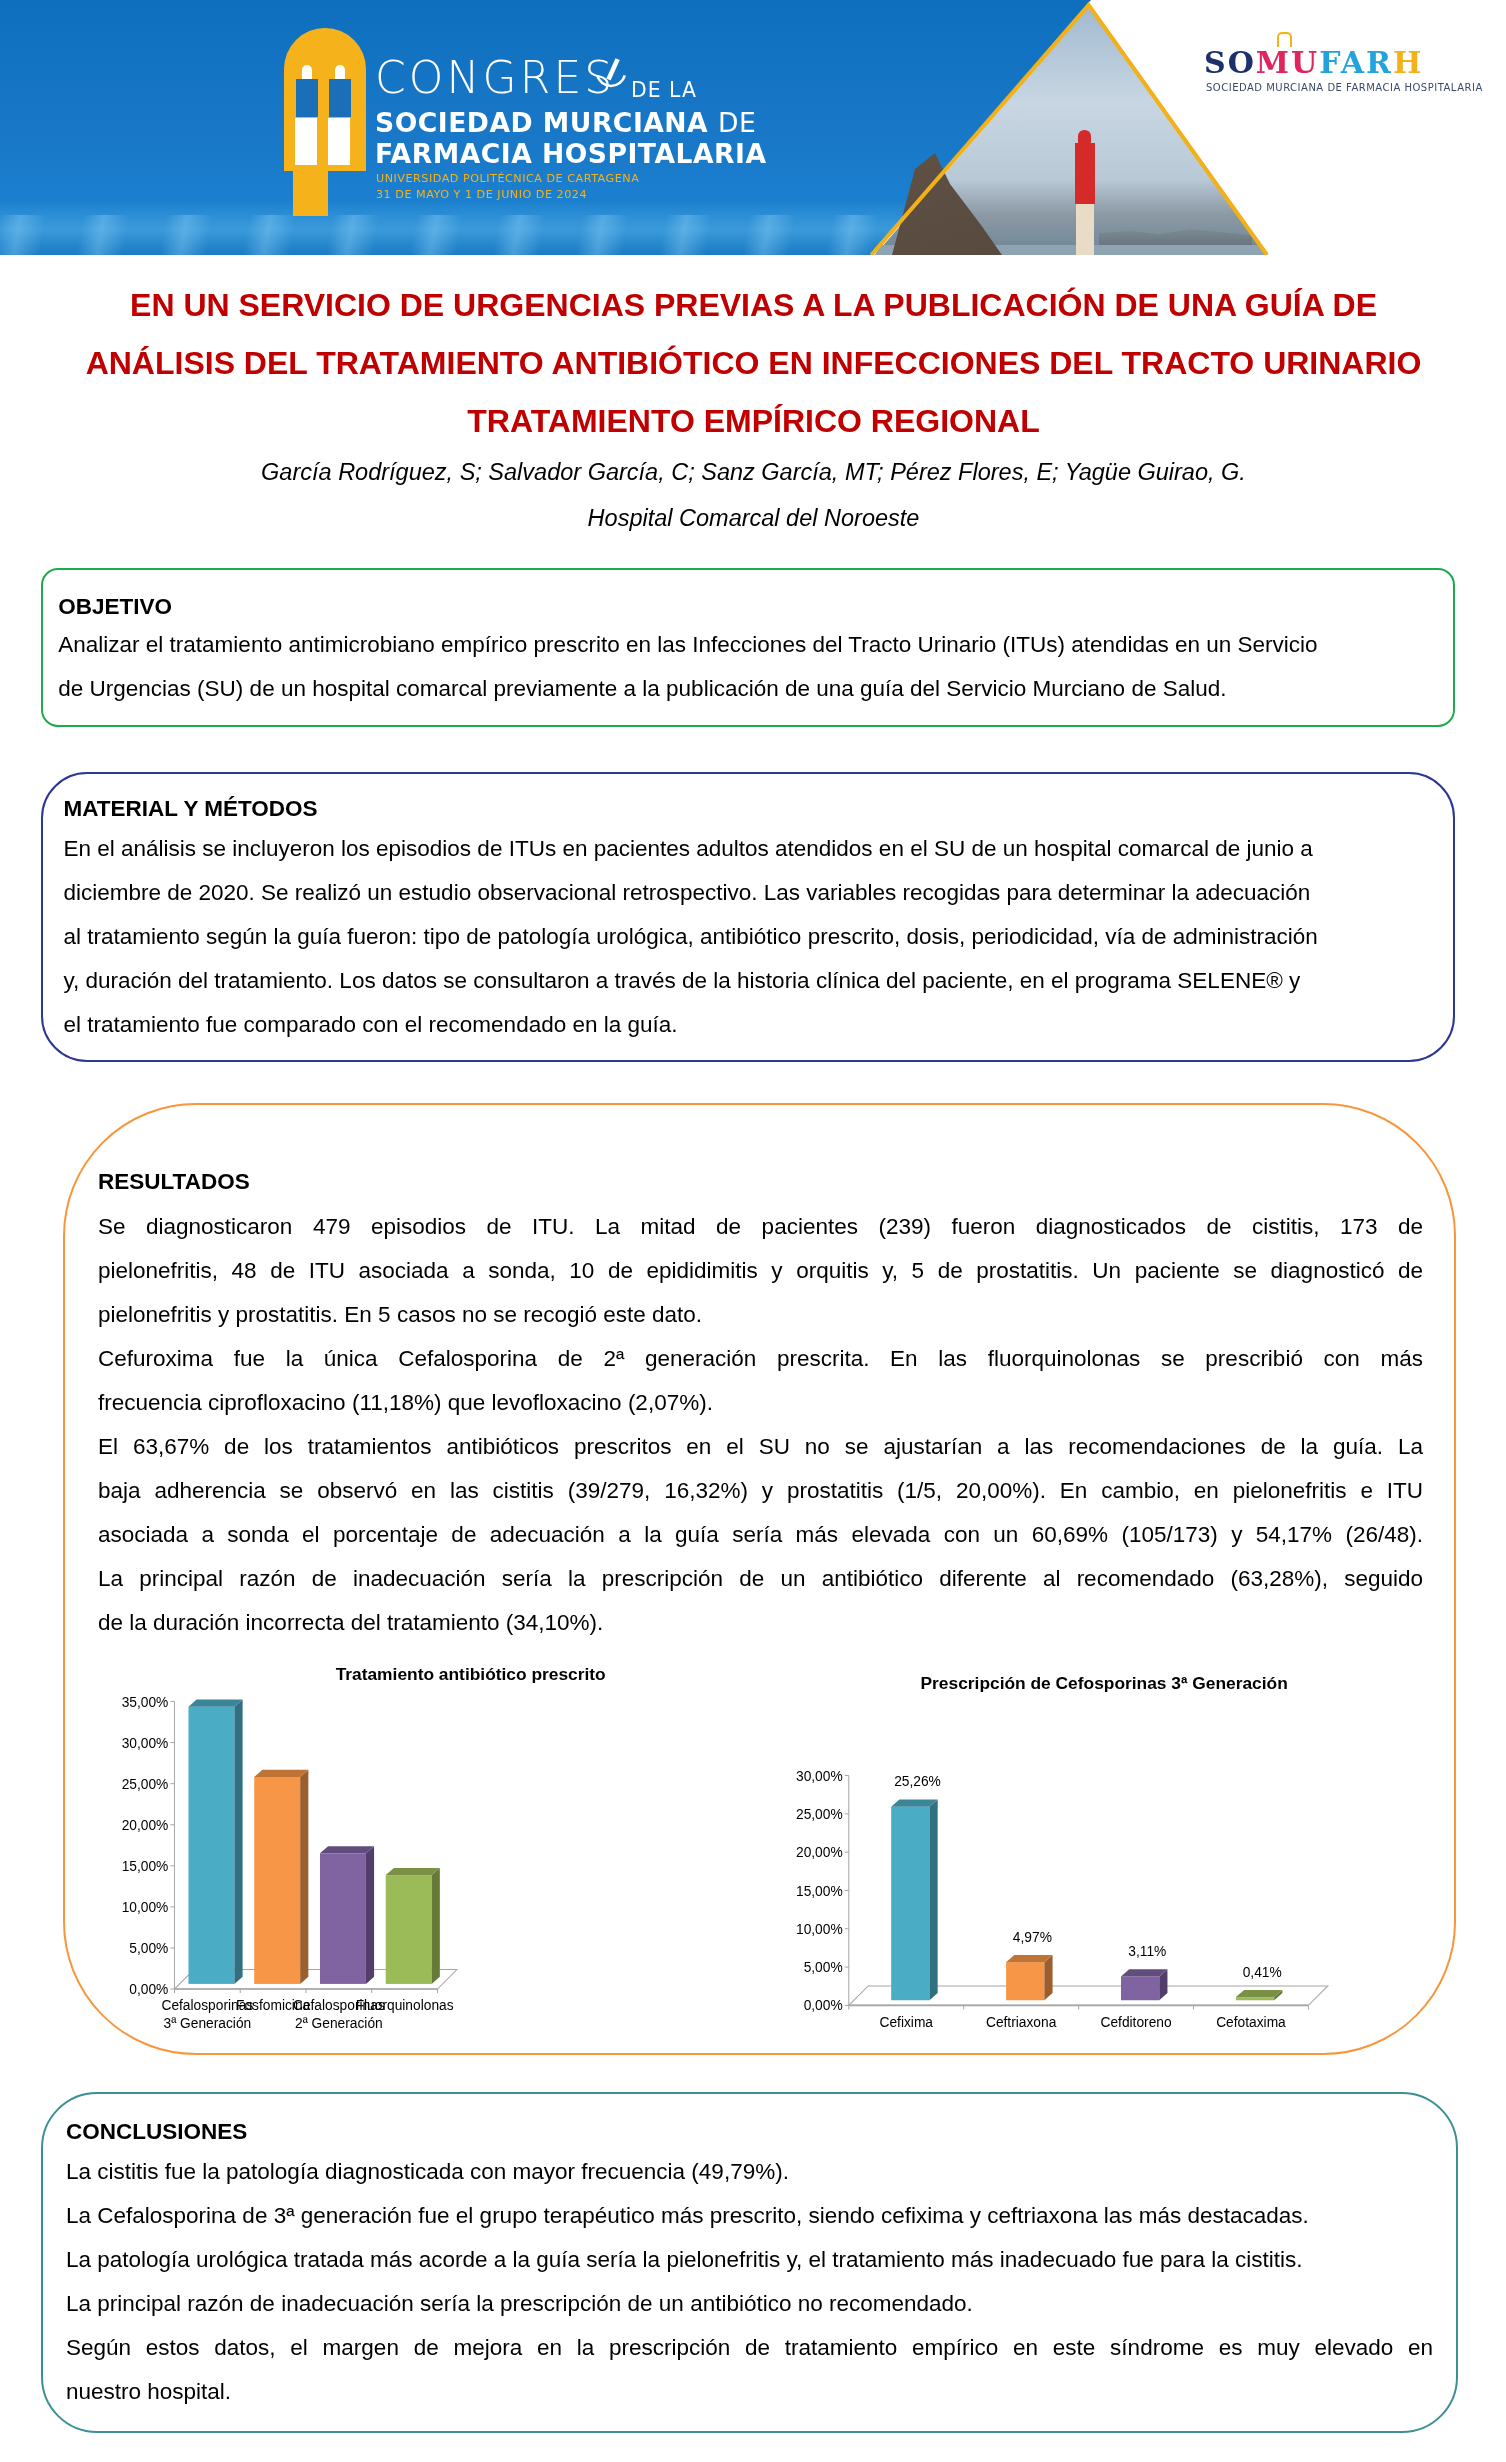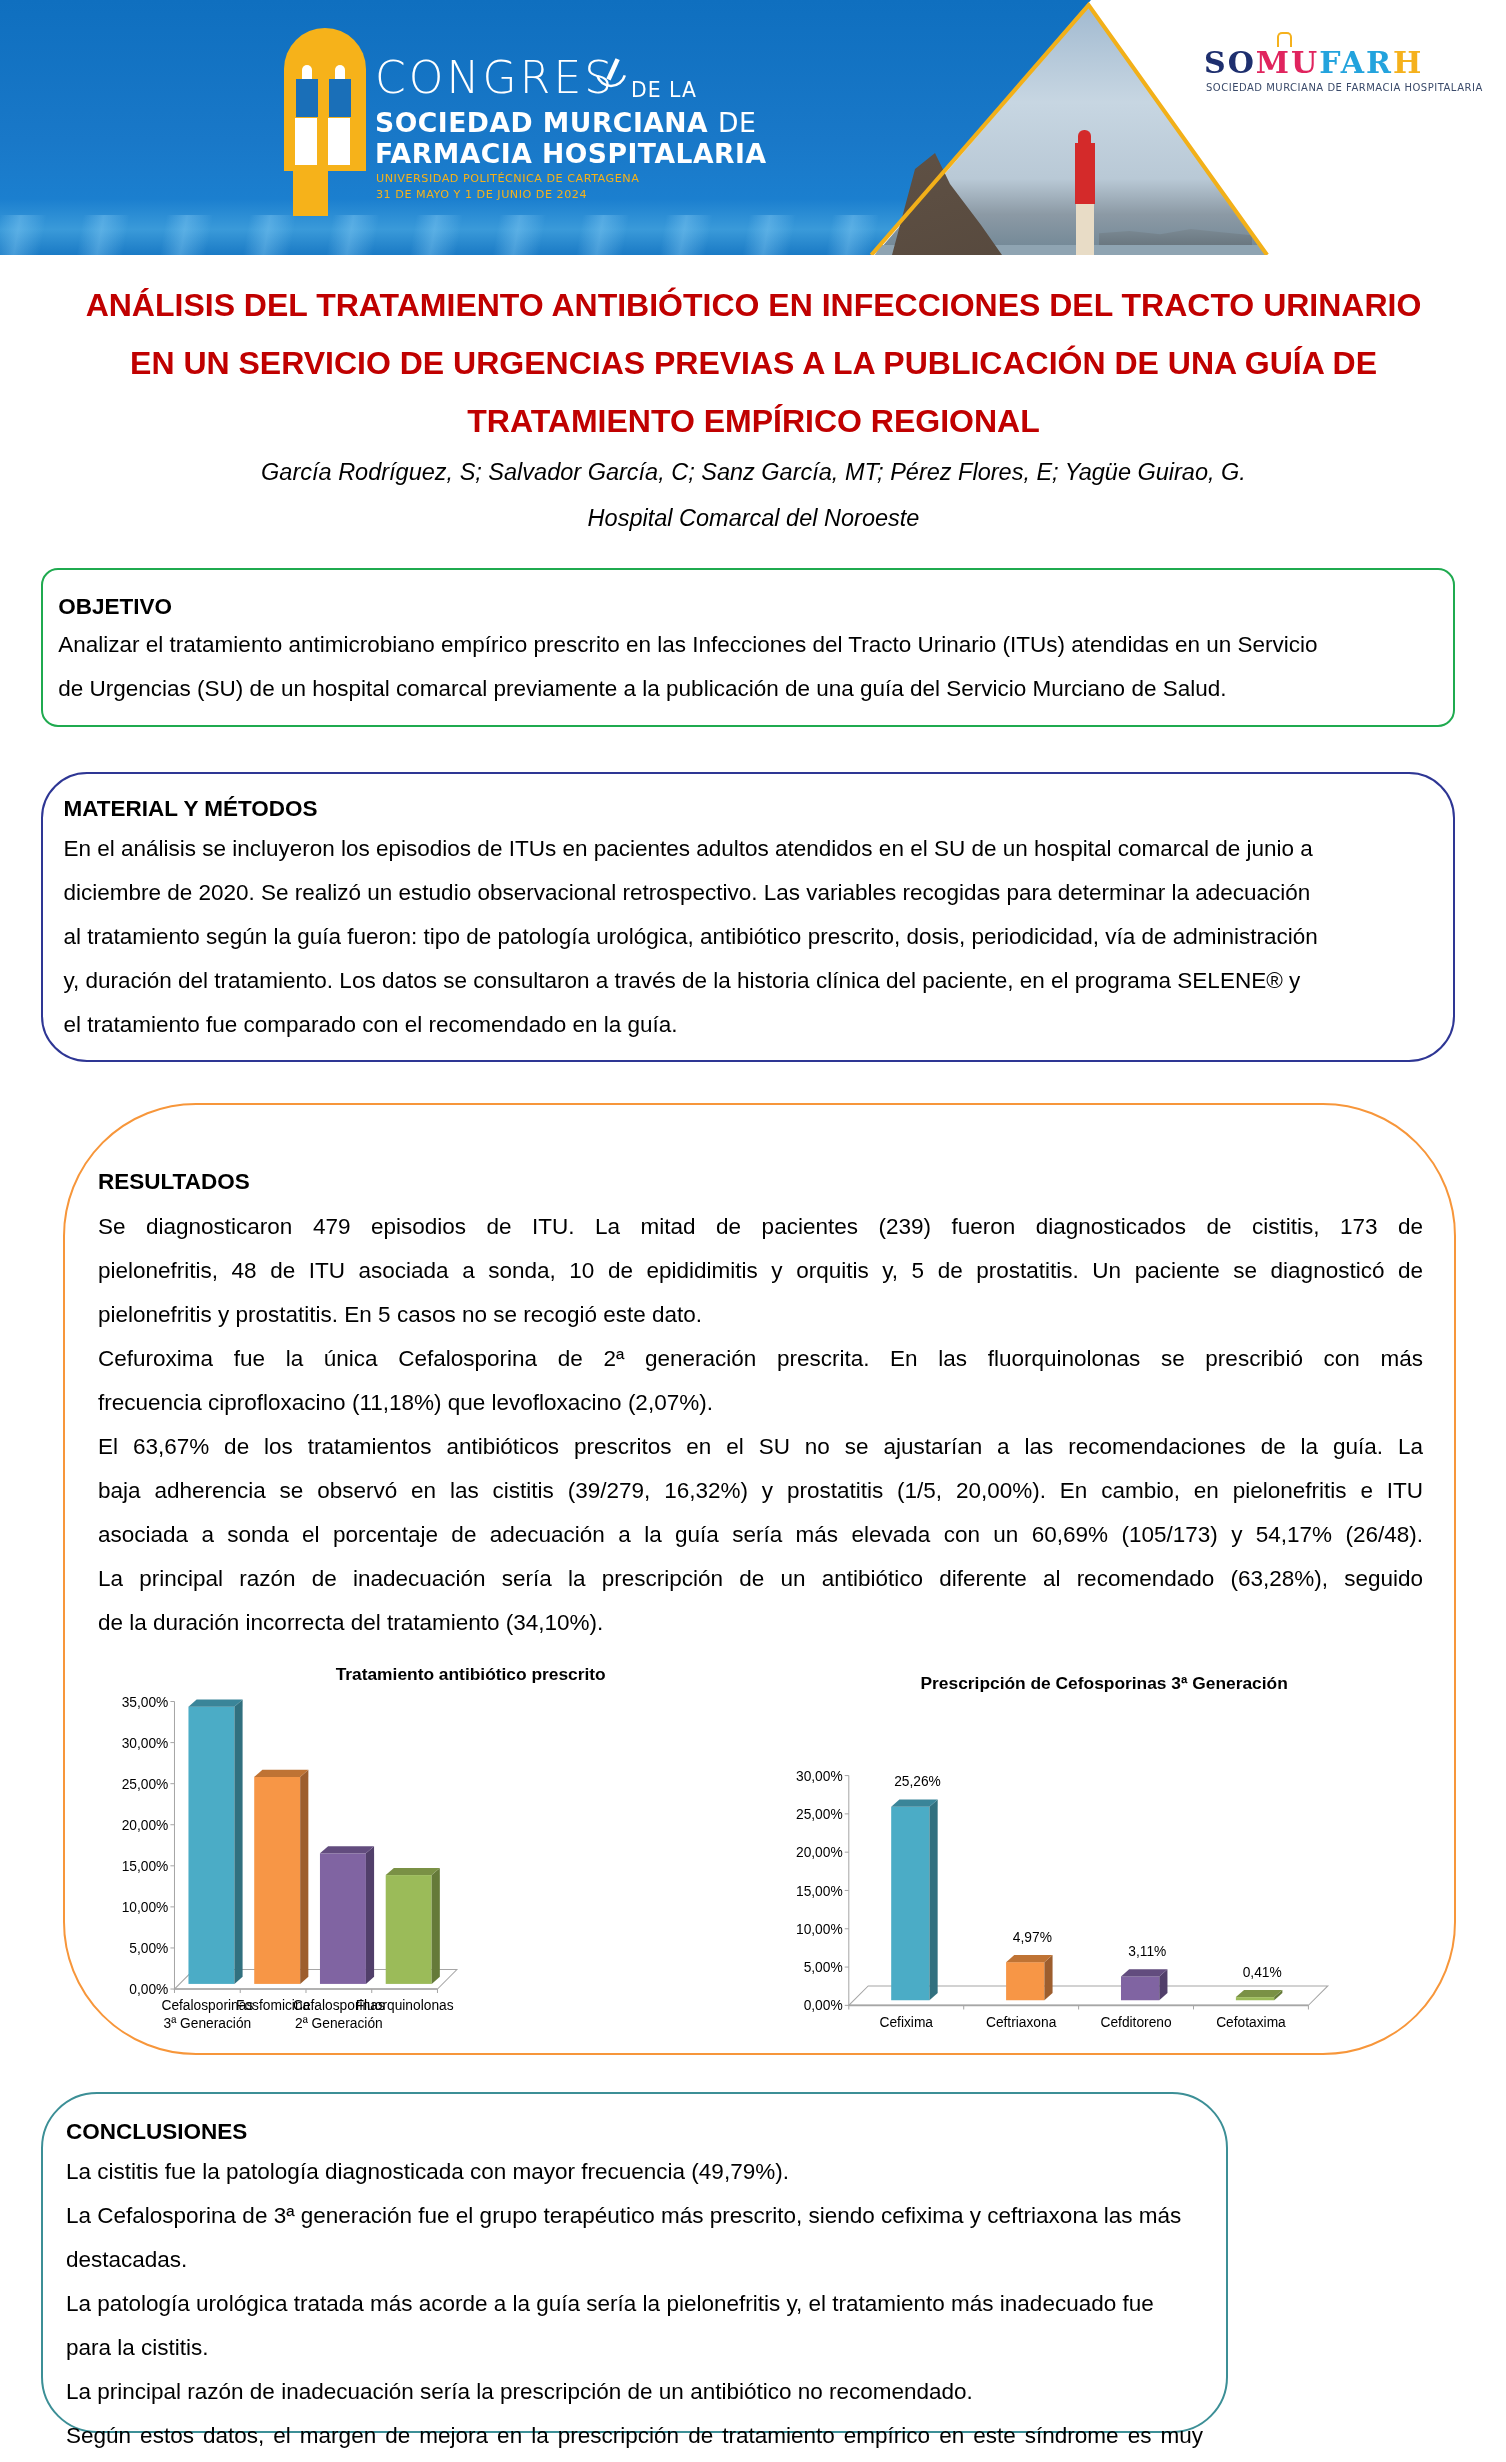--- a/index.html
+++ b/index.html
@@ -64,21 +64,21 @@
   .box-objetivo p { line-height: 44px; }
 
   .box-metodos { left: 41px; top: 772px; width: 1414px; height: 290px; border: 2.6px solid #2e3694; border-radius: 46px; padding: 17.4px 20.4px 0 20.4px; }
   .box-metodos h2 { line-height: 36px; }
   .box-metodos p { line-height: 44px; }
 
   .box-resultados { left: 63px; top: 1103px; width: 1393px; height: 952px; border: 2.6px solid #f7963a; border-radius: 133px; padding: 54px 31px 0 33px; }
   .box-resultados h2 { line-height: 46px; }
   .box-resultados p { line-height: 44px; }
 
-  .box-conclusiones { left: 41px; top: 2092px; width: 1187px; height: 341px; border: 2.6px solid #3c8f96; border-radius: 56px; padding: 19.4px 23px 0 23px; }
+  .box-conclusiones { left: 41px; top: 2092px; width: 1417px; height: 341px; border: 2.6px solid #3c8f96; border-radius: 56px; padding: 19.4px 23px 0 23px; }
   .box-conclusiones h2 { line-height: 37px; }
   .box-conclusiones p { line-height: 44px; }
 
   
   .chart { position: absolute; }
   .chart svg { display: block; }
   .chart text { font-family: "Liberation Sans", sans-serif; }
 </style>
 </head>
 <body>
@@ -124,22 +124,22 @@
   <div>
     <div class="somufarh-bottle"></div>
     <div class="somufarh">
       <span class="c1">SO</span><span class="c2">MU</span><span class="c3">FAR</span><span class="c4">H</span>
     </div>
     <div class="somufarh-sub">SOCIEDAD MURCIANA DE FARMACIA HOSPITALARIA</div>
   </div>
 </div>
 
 <div class="title">
+  <div>EN UN SERVICIO DE URGENCIAS PREVIAS A LA PUBLICACIÓN DE UNA GUÍA DE</div>
   <div>ANÁLISIS DEL TRATAMIENTO ANTIBIÓTICO EN INFECCIONES DEL TRACTO URINARIO</div>
-  <div>EN UN SERVICIO DE URGENCIAS PREVIAS A LA PUBLICACIÓN DE UNA GUÍA DE</div>
   <div>TRATAMIENTO EMPÍRICO REGIONAL</div>
 </div>
 <div class="authors">García Rodríguez, S; Salvador García, C; Sanz García, MT; Pérez Flores, E; Yagüe Guirao, G.</div>
 <div class="affiliation">Hospital Comarcal del Noroeste</div>
 
 <div class="box box-objetivo">
   <h2>OBJETIVO</h2>
   <p>Analizar el tratamiento antimicrobiano empírico prescrito en las Infecciones del Tracto Urinario (ITUs) atendidas en un Servicio</p>
   <p>de Urgencias (SU) de un hospital comarcal previamente a la publicación de una guía del Servicio Murciano de Salud.</p>
 </div>

